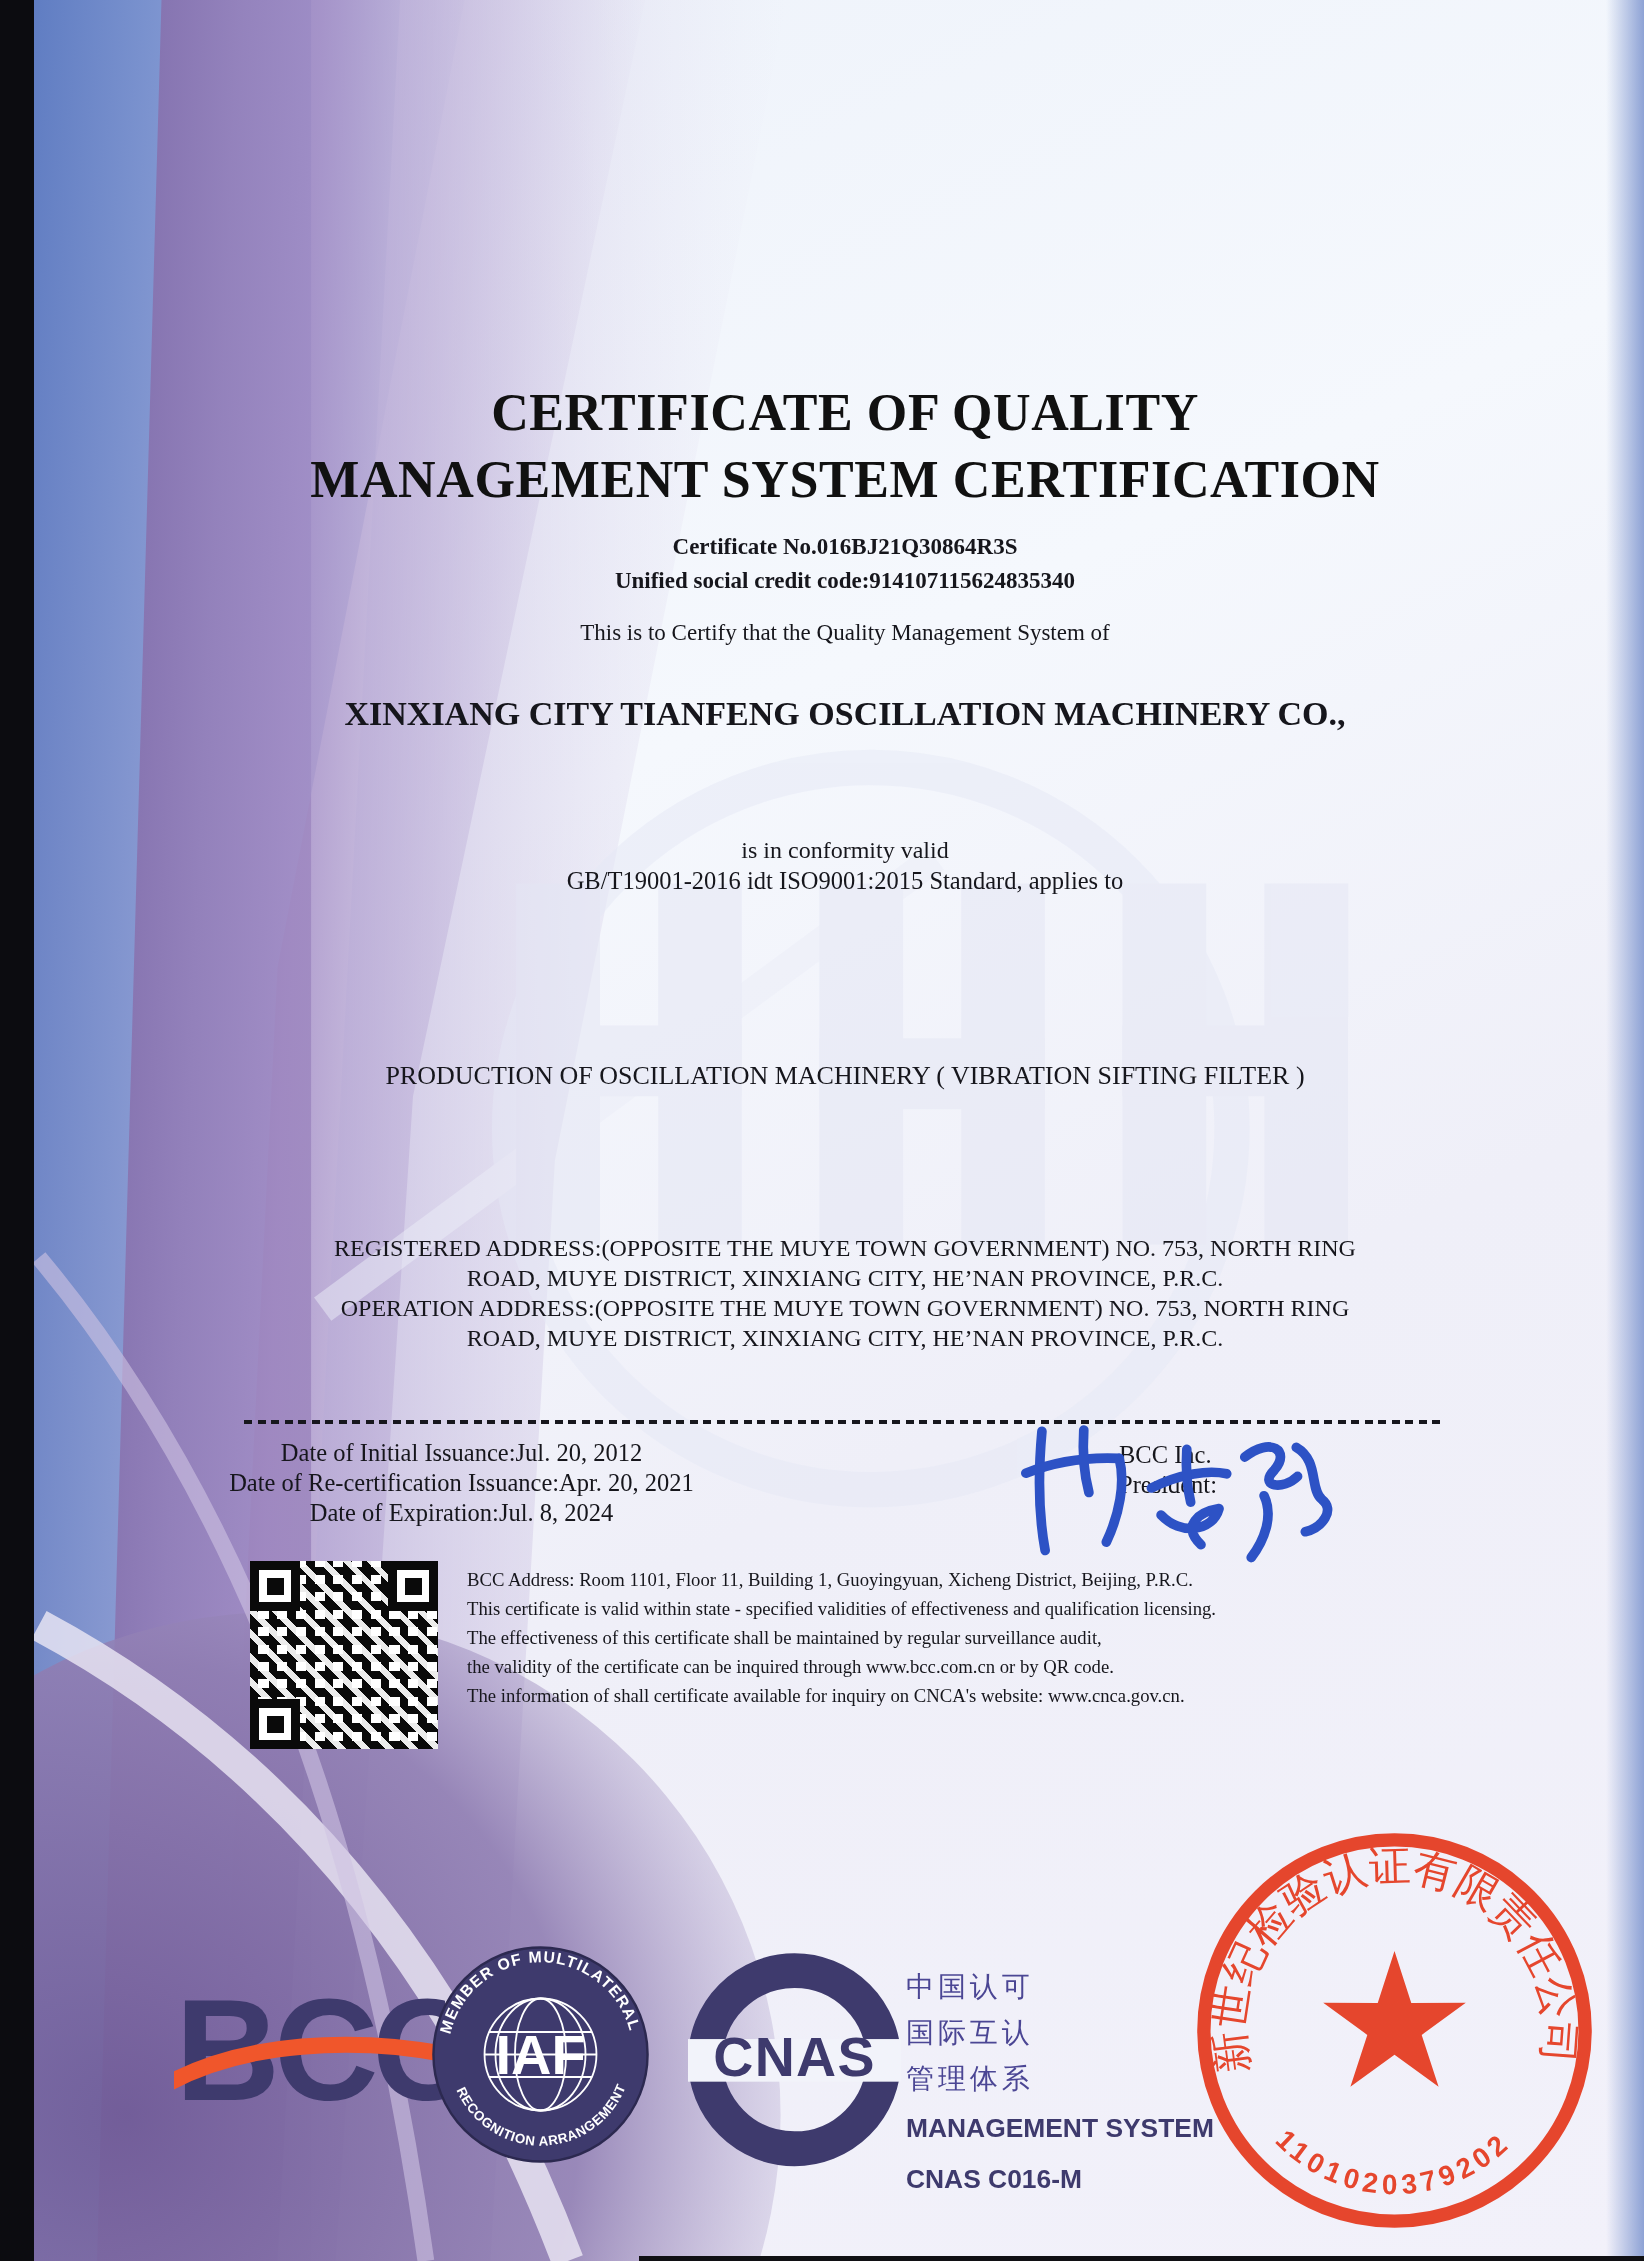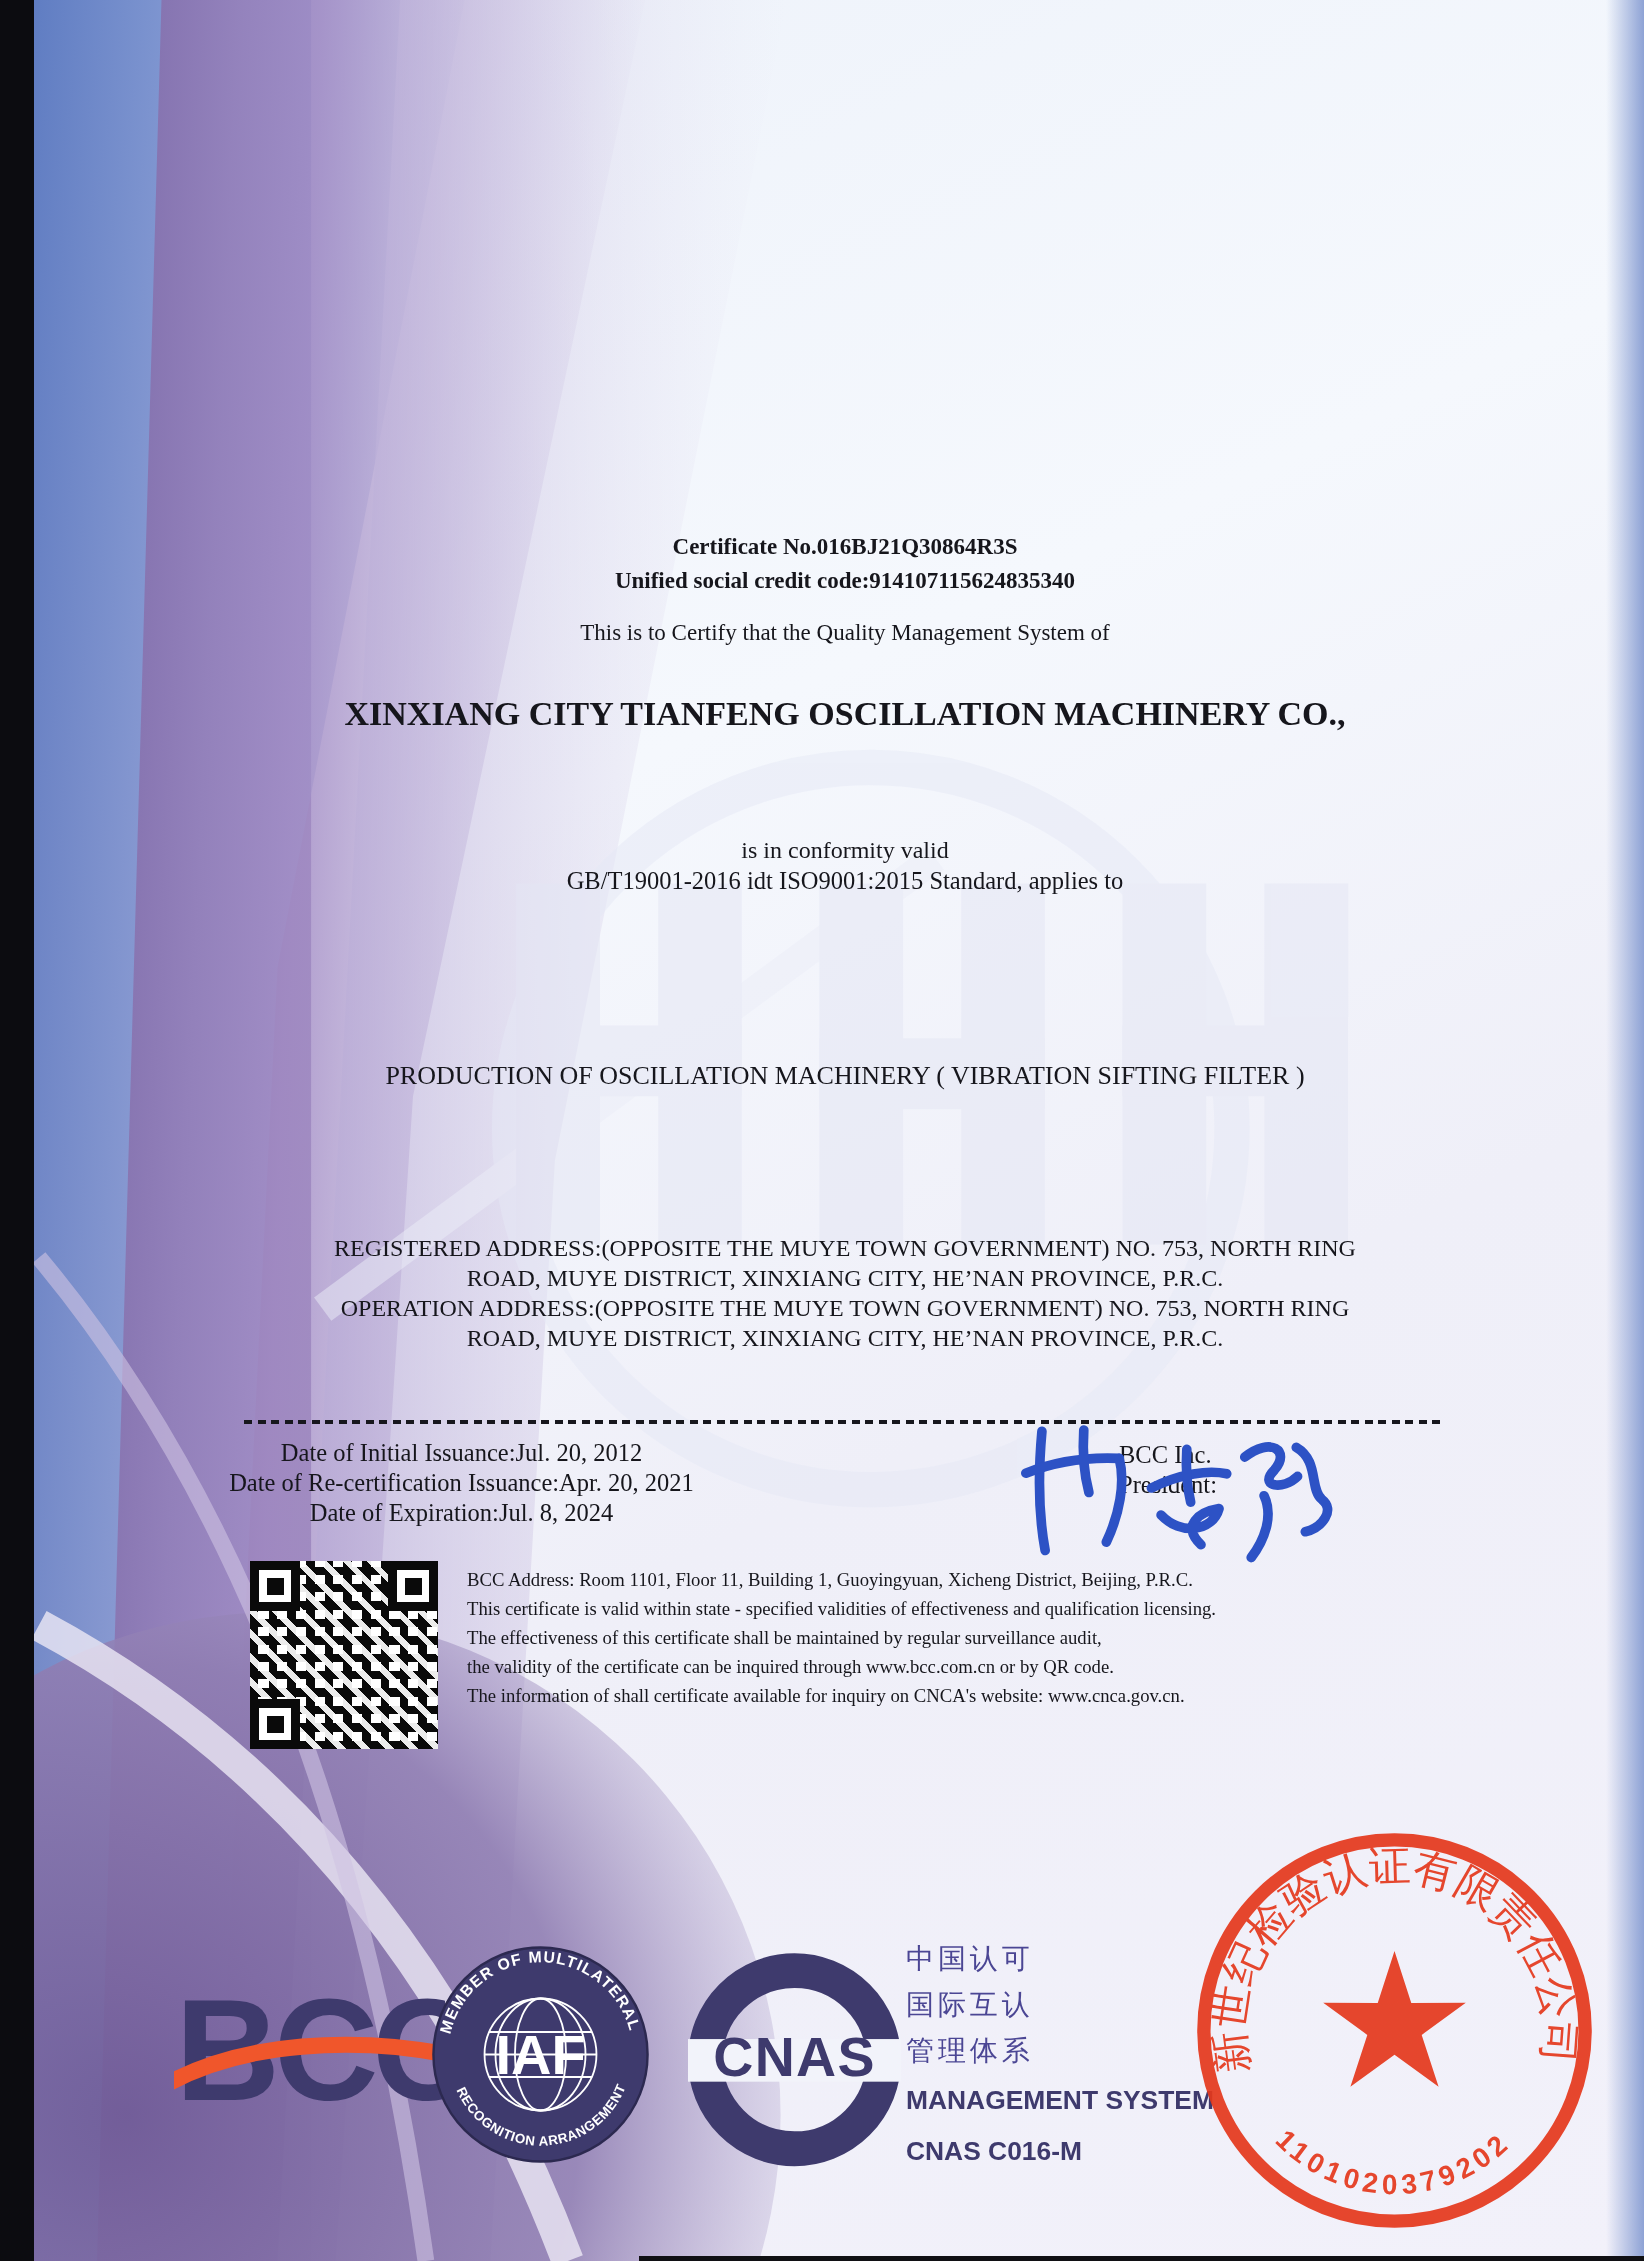--- a/index.html
+++ b/index.html
@@ -40,21 +40,21 @@
       repeating-linear-gradient(0deg,#0a0a0a 0 8.4px,rgba(0,0,0,0) 8.4px 17.4px),
       repeating-linear-gradient(90deg,#0a0a0a 0 8.4px,#fff 8.4px 18.7px);
       z-index:3;}
   .qr .mask{position:absolute;inset:0;background:
       repeating-linear-gradient(45deg,rgba(255,255,255,0) 0 11px,rgba(255,255,255,.92) 11px 17px);}
   .finder{position:absolute;width:50px;height:50px;border:9px solid #0a0a0a;background:#fff;box-sizing:border-box;}
   .finder::after{content:"";position:absolute;left:7.7px;top:7.7px;width:17px;height:17px;background:#0a0a0a;}
   .f-tl{left:0;top:0;} .f-tr{right:0;top:0;} .f-bl{left:0;bottom:0;}
   
   .cn-block{left:906px;top:1936px;width:277px;text-align:left;z-index:4;}
-  .cn-lines{font-family:"DejaVu Sans",sans-serif;font-size:28px;line-height:46px;color:#4b4694;letter-spacing:3.9px;}
+  .cn-lines{font-family:"DejaVu Sans",sans-serif;font-size:28px;line-height:46px;color:#4b4694;letter-spacing:3.9px;margin-top:28px;}
   .ms-label{font-family:"Liberation Sans",sans-serif;font-weight:bold;font-size:26.4px;line-height:35px;color:#3e3a6d;margin-top:9px;white-space:nowrap;}
   .signature{left:987px;top:1412px;z-index:3;}
   .stamp{left:1188px;top:1824px;z-index:5;}
   .logo{z-index:4;}
 </style>
 </head>
 <body>
 
 <div class="page">
 
@@ -111,20 +111,24 @@
           <rect x="1960" y="1370" width="130" height="560"></rect>
           <rect x="1740" y="1590" width="350" height="110"></rect>
       </g>
     </g>
   </svg>
 
   <div class="abs edge-left"></div>
   <div class="abs edge-right"></div>
   <div class="abs edge-bottom"></div>
 
+  <div class="abs content-center title">
+    <div class="nowrap">CERTIFICATE OF QUALITY</div>
+    <div class="nowrap">MANAGEMENT SYSTEM CERTIFICATION</div>
+  </div>
 
   <div class="abs content-center certno">
     <div class="nowrap">Certificate No.016BJ21Q30864R3S</div>
     <div class="nowrap">Unified social credit code:914107115624835340</div>
   </div>
 
   <div class="abs content-center certify nowrap">This is to Certify that the Quality Management System of</div>
 
   <div class="abs content-center company">
     <div class="nowrap">XINXIANG CITY TIANFENG OSCILLATION MACHINERY CO.,</div>

